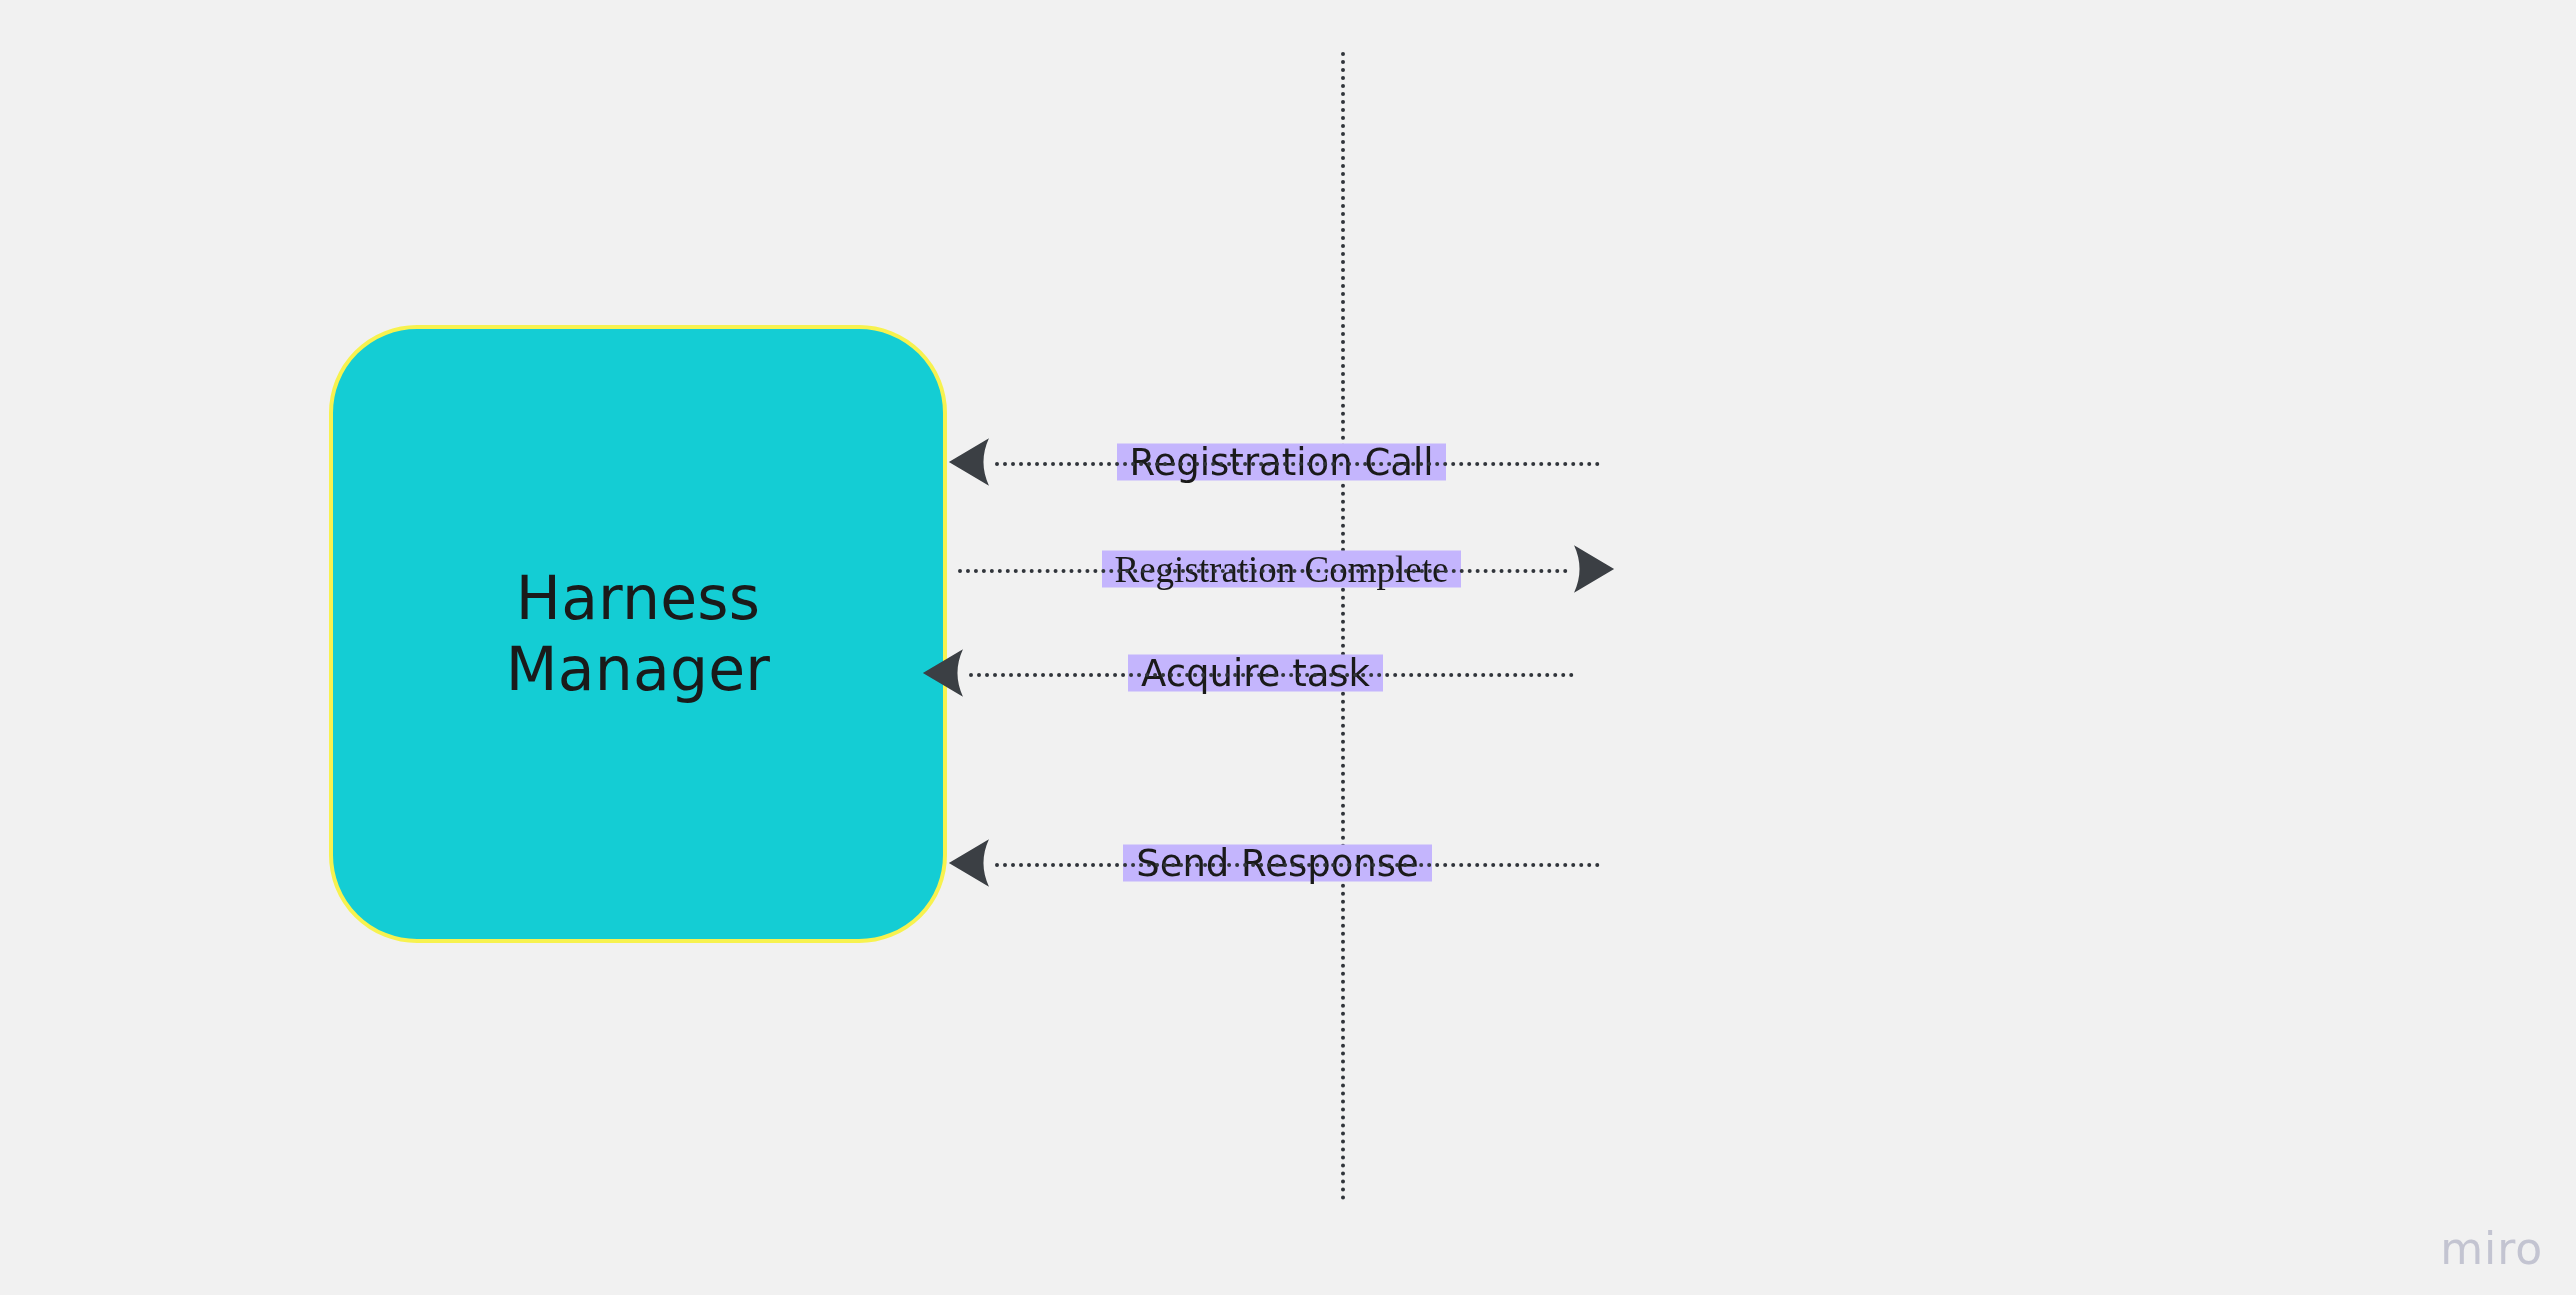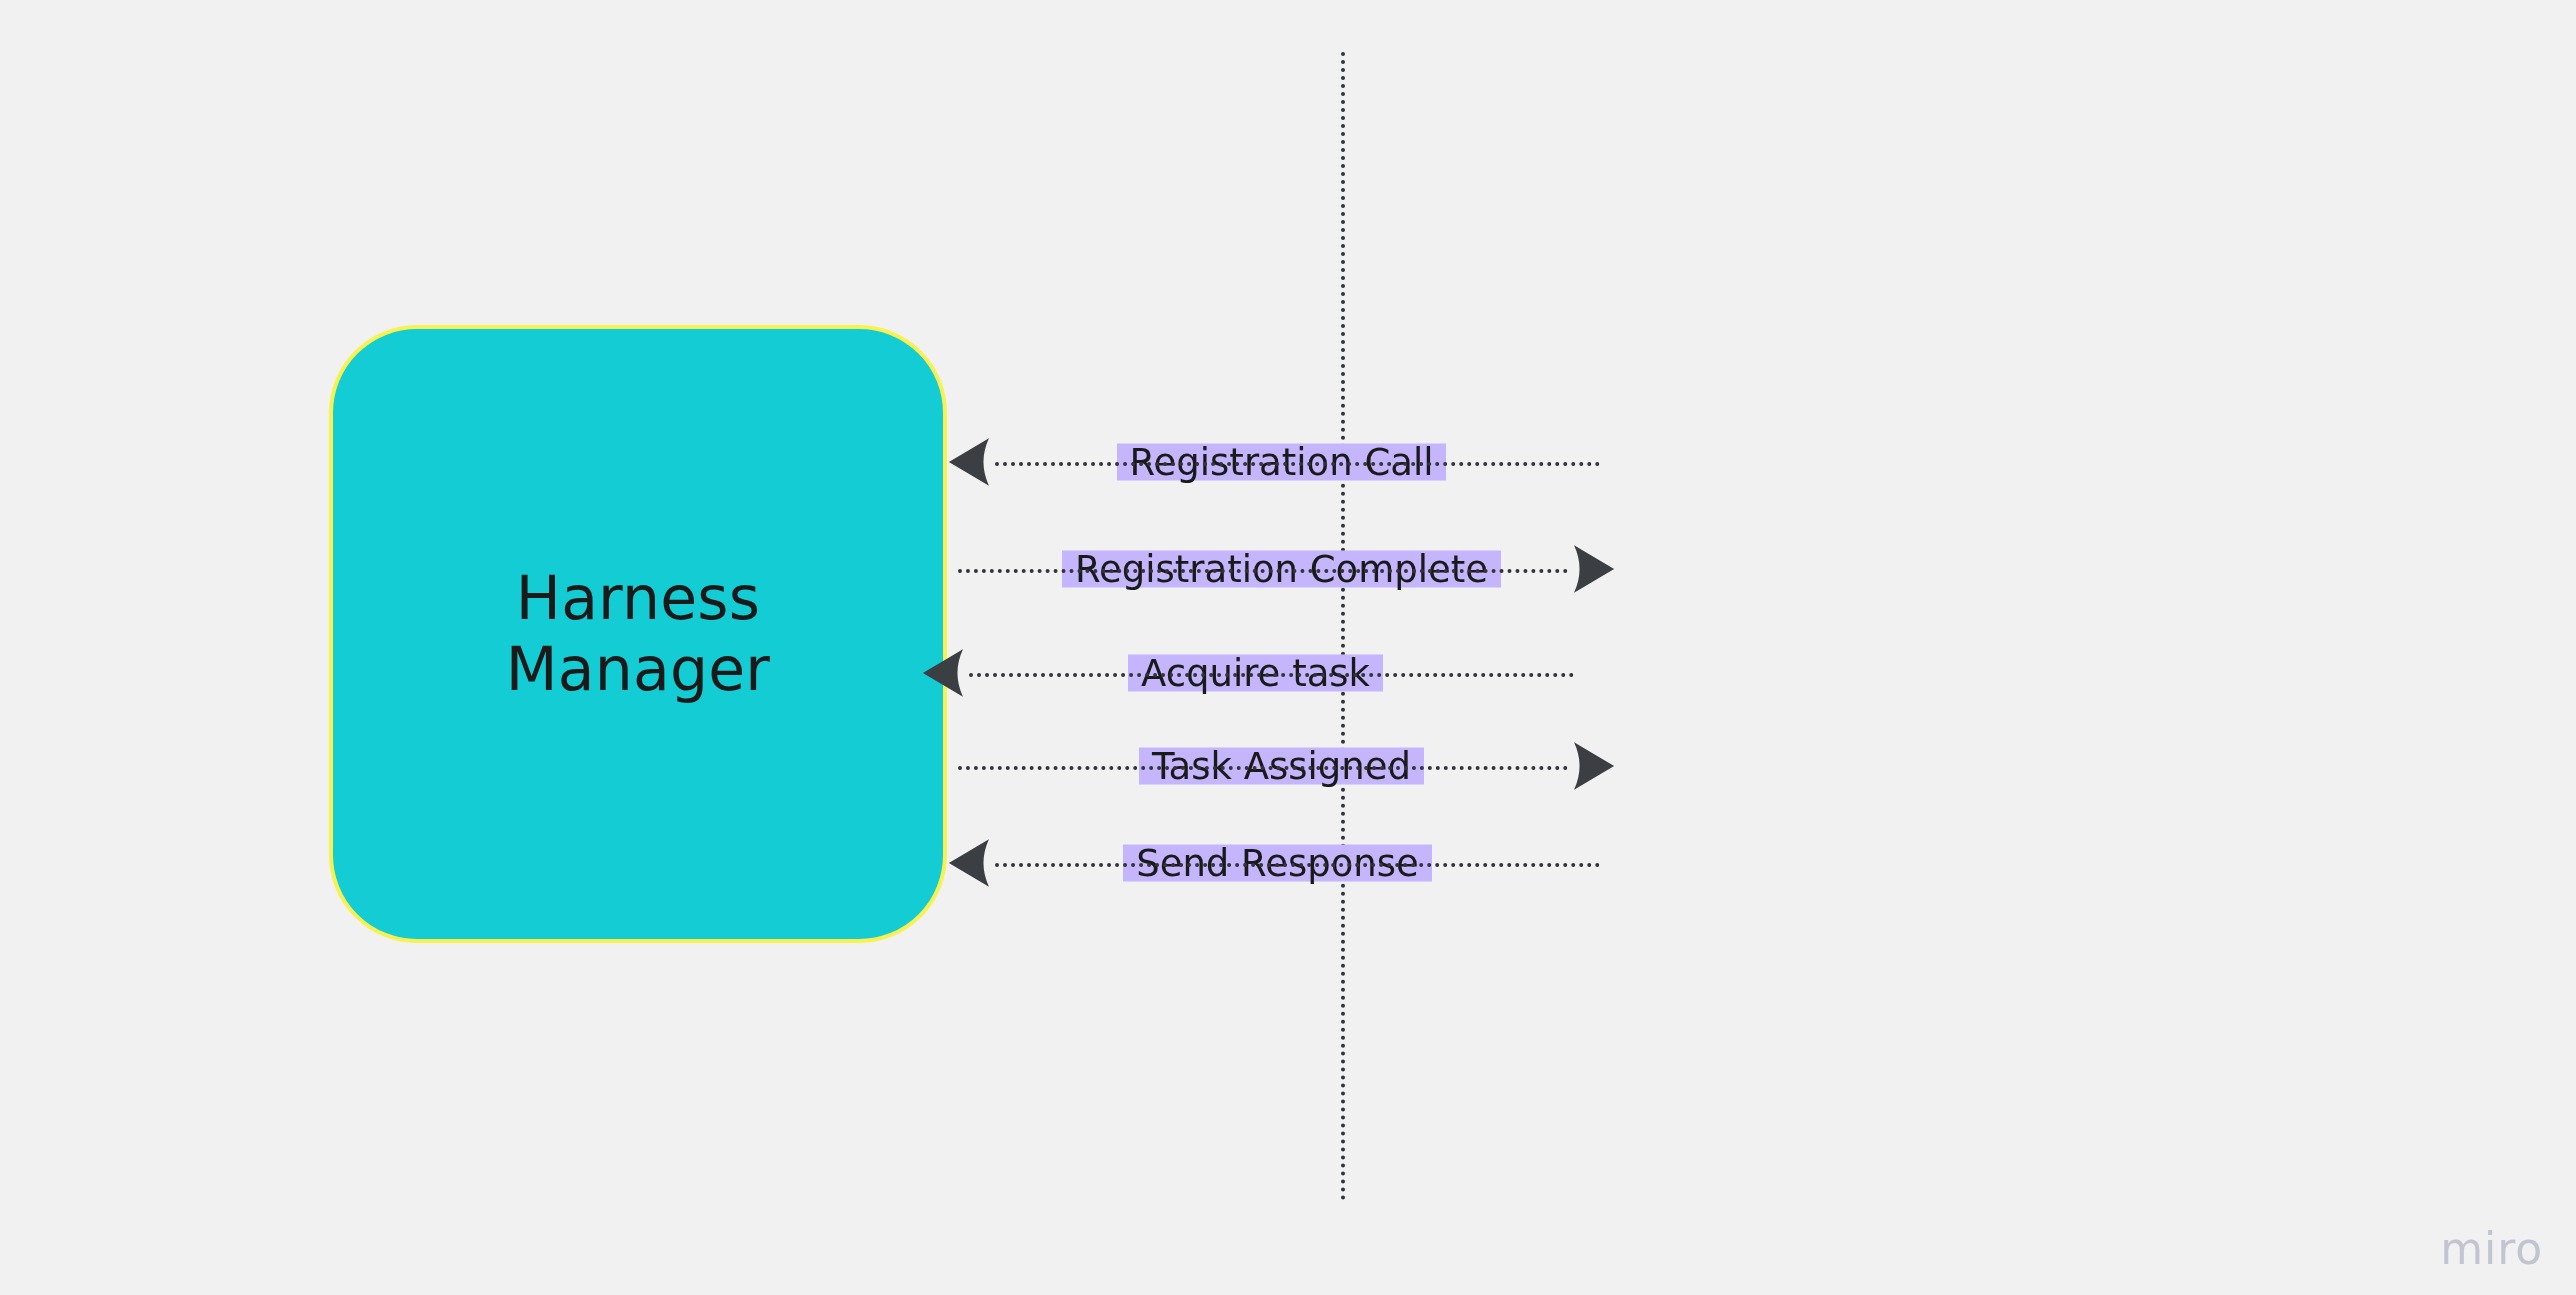--- a/index.html
+++ b/index.html
@@ -132,21 +132,21 @@
     <div class="msg-arrow" style="left:0px;">
       <svg viewBox="0 0 46 56" xmlns="http://www.w3.org/2000/svg">
         <path d="M2 28 L46 2 Q34 28 46 54 Z" fill="#3b3f44"></path>
       </svg>
     </div>
     <div style="position:absolute; left:0; right:0; top:50%; transform:translateY(-50%); display:flex; justify-content:center;">
       <span class="msg-label">Registration Call</span>
     </div>
   </div>
 
-  <div class="msg-row" id="msg-row-1" style="left:947px; top:532px; width:669px;">
+  <div class="msg-row" id="msg-row-1" style="left:947px; top:532px; width:669px;font-family:Liberation Serif, serif;">
     <div class="msg-line" style="left:11px; right:48px;"></div>
     <div class="msg-arrow" style="right:0px;">
       <svg viewBox="0 0 46 56" xmlns="http://www.w3.org/2000/svg">
         <path d="M44 28 L0 2 Q12 28 0 54 Z" fill="#3b3f44"></path>
       </svg>
     </div>
     <div style="position:absolute; left:0; right:0; top:50%; transform:translateY(-50%); display:flex; justify-content:center;">
       <span class="msg-label">Registration Complete</span>
     </div>
   </div>
@@ -156,31 +156,20 @@
     <div class="msg-arrow" style="left:0px;">
       <svg viewBox="0 0 46 56" xmlns="http://www.w3.org/2000/svg">
         <path d="M2 28 L46 2 Q34 28 46 54 Z" fill="#3b3f44"></path>
       </svg>
     </div>
     <div style="position:absolute; left:0; right:0; top:50%; transform:translateY(-50%); display:flex; justify-content:center;">
       <span class="msg-label">Acquire task</span>
     </div>
   </div>
 
-  <div class="msg-row" id="msg-row-3" style="left:947px; top:729px; width:669px;">
-    <div class="msg-line" style="left:11px; right:48px;"></div>
-    <div class="msg-arrow" style="right:0px;">
-      <svg viewBox="0 0 46 56" xmlns="http://www.w3.org/2000/svg">
-        <path d="M44 28 L0 2 Q12 28 0 54 Z" fill="#3b3f44"></path>
-      </svg>
-    </div>
-    <div style="position:absolute; left:0; right:0; top:50%; transform:translateY(-50%); display:flex; justify-content:center;">
-      <span class="msg-label">Task Assigned</span>
-    </div>
-  </div>
 
   <div class="msg-row" id="msg-row-4" style="left:947px; top:826px; width:669px;">
     <div class="msg-line" style="left:48px; right:16.4px;"></div>
     <div class="msg-arrow" style="left:0px;">
       <svg viewBox="0 0 46 56" xmlns="http://www.w3.org/2000/svg">
         <path d="M2 28 L46 2 Q34 28 46 54 Z" fill="#3b3f44"></path>
       </svg>
     </div>
     <div style="position:absolute; left:0; right:8px; top:50%; transform:translateY(-50%); display:flex; justify-content:center;">
       <span class="msg-label">Send Response</span>

